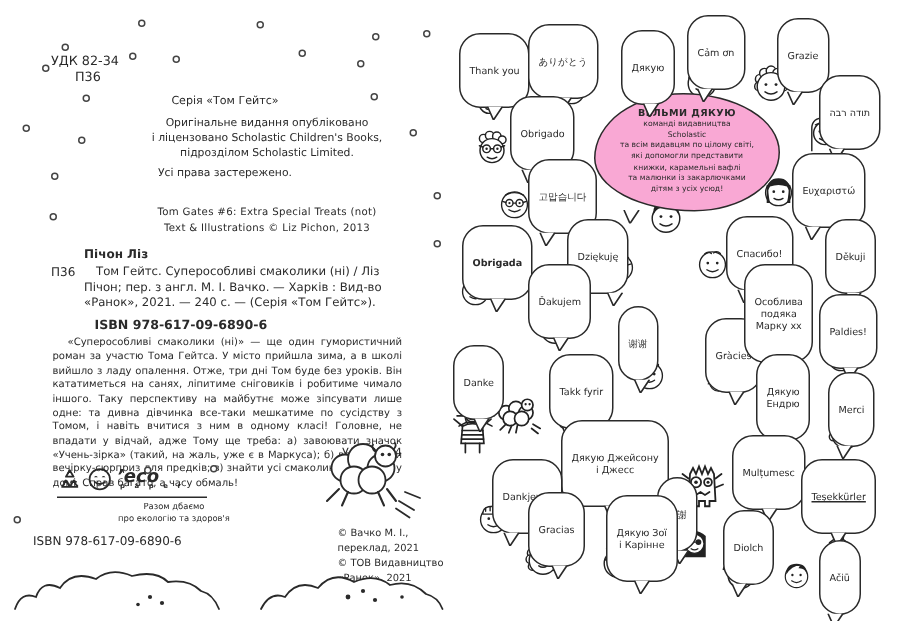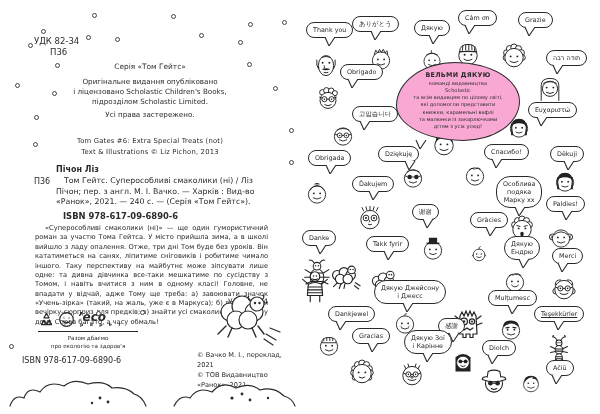--- a/index.html
+++ b/index.html
@@ -3,21 +3,21 @@
 <meta charset="utf-8">
 <style>
   html,body{margin:0;padding:0;background:#e8e8e8;}
   .spread{position:relative;width:600px;height:414px;background:#ffffff;overflow:hidden;
     font-family:"DejaVu Sans",sans-serif;color:#2a2a2a;}
   .page{position:absolute;top:0;height:414px;width:300px;}
   .page-left{left:0;}
   .page-right{left:300px;}
   .abs{position:absolute;}
   .center{left:0;width:300px;text-align:center;}
-  .pre{white-space:pre-line;}
+  .pre{white-space:pre-line;padding-left:28px;}
   
   .udk{left:34px;top:36px;font-size:8.5px;line-height:1.3;}
   .udk .p36{padding-left:16px;}
   .series{top:62px;font-size:7.4px;}
   .orig-note{top:77px;font-size:7.2px;line-height:1.4;}
   .rights{top:110px;font-size:7.2px;}
   .orig-title{top:136px;font-size:6.8px;line-height:1.55;letter-spacing:.2px;}
   .author{left:56px;top:165px;font-size:8px;font-weight:bold;}
   .bib{left:56px;top:176px;width:214px;font-size:7.8px;line-height:1.35;text-indent:8px;}
   .bibcode{left:34px;top:177px;font-size:8px;}
@@ -27,21 +27,21 @@
   .eco{left:38px;top:311px;width:104px;}
   .eco-row{display:flex;align-items:center;gap:3px;}
   .eco-word{font-weight:bold;font-style:italic;font-size:12px;line-height:.9;}
   .eco-sub{font-size:4.6px;letter-spacing:2.4px;font-weight:bold;margin-left:2px;}
   .eco-line{border-top:1.4px solid #2a2a2a;margin:3px 0 2px 0;width:100px;}
   .eco-cap{font-size:5.6px;line-height:1.45;text-align:center;width:100px;}
   .isbn2{left:22px;top:356px;font-size:8px;}
   .copyrights{left:197px;top:351px;font-size:6.6px;line-height:1.5;}
   
   .bubble{position:absolute;border:1.1px solid #2a2a2a;background:#fff;border-radius:14px;
-    padding:3px 6px;font-size:6.4px;line-height:1.25;text-align:center;white-space:pre-line;z-index:3;}
+    padding:20px 6px;font-size:6.4px;line-height:1.25;text-align:center;white-space:pre-line;z-index:3;}
   .tail{position:absolute;bottom:-8.5px;width:12px;height:9px;z-index:4;}
   .central{position:absolute;left:96px;top:62px;width:110px;border:1.3px solid #2a2a2a;background:#f9a8d4;
     border-radius:48% 52% 46% 54% / 55% 50% 50% 45%;padding:8px 6px 10px 6px;text-align:center;z-index:2;}
   .central .t1{font-size:6.4px;font-weight:bold;letter-spacing:.3px;}
   .central .t2{font-size:5.1px;line-height:1.4;white-space:pre-line;margin-top:1px;}
   .doodle{position:absolute;z-index:1;}
   .dot{position:absolute;width:3px;height:3px;border:1px solid #444;border-radius:50%;background:#fff;}
 </style>
 </head>
 <body>
@@ -265,21 +265,21 @@
             <path d="M1 0 L5 9 L11 0" fill="#fff" stroke="#2a2a2a" stroke-width="1.1"></path>
           </svg></div>
         <div class="doodle" style="left: 204px; top: 112px;"><svg width="30" height="30" viewBox="0 0 40 40">
             <circle cx="20" cy="22" r="11.5" fill="#fff" stroke="#222" stroke-width="1.2"></circle>
             <path d="M10 21 Q9.5 9 20 9 Q30.5 9 30 21 L27.5 16.5 Q20 13.5 12.5 16.5 Z" fill="#222"></path>
             <path d="M9.5 15 L9.5 31 L12.5 31 Q10.5 22 11 15 Z M30.5 15 L30.5 31 L27.5 31 Q29.5 22 29 15 Z" fill="#222"></path>
             <circle cx="15.8" cy="21" r="1.2" fill="#222"></circle>
             <circle cx="24.2" cy="21" r="1.2" fill="#222"></circle>
             <path d="M16 27 Q20 29.5 24 27" fill="none" stroke="#222" stroke-width="1.2" stroke-linecap="round"></path>
           </svg></div>
-        <div class="bubble" style="left: 8px; top: 150px;">Obrigada<svg class="tail" style="left:38%;" viewBox="0 0 12 9">
+        <div class="bubble" style="left: 8px; top: 150px; font-weight: bold;">Obrigada<svg class="tail" style="left:38%;" viewBox="0 0 12 9">
             <path d="M1 0 L5 9 L11 0" fill="#fff" stroke="#2a2a2a" stroke-width="1.1"></path>
           </svg></div>
         <div class="doodle" style="left: 2px; top: 178px;"><svg width="30" height="30" viewBox="0 0 40 40">
             <circle cx="20" cy="22" r="11.5" fill="#fff" stroke="#222" stroke-width="1.2"></circle>
             <circle cx="15.8" cy="20.5" r="1.2" fill="#222"></circle>
             <circle cx="24.2" cy="20.5" r="1.2" fill="#222"></circle>
             <path d="M15 26.5 Q20 30 25 26.5" fill="none" stroke="#222" stroke-width="1.2" stroke-linecap="round"></path>
             <path d="M11 16 Q14 10.5 20 10.5 Q26 10.5 29 16 M20 10.5 V7.5 M17 8 q3 -2 6 0" fill="none" stroke="#222" stroke-width="1.2" stroke-linecap="round"></path>
           </svg></div>
         <div class="bubble" style="left: 78px; top: 146px;">Dziękuję<svg class="tail" style="left:64%;" viewBox="0 0 12 9">

